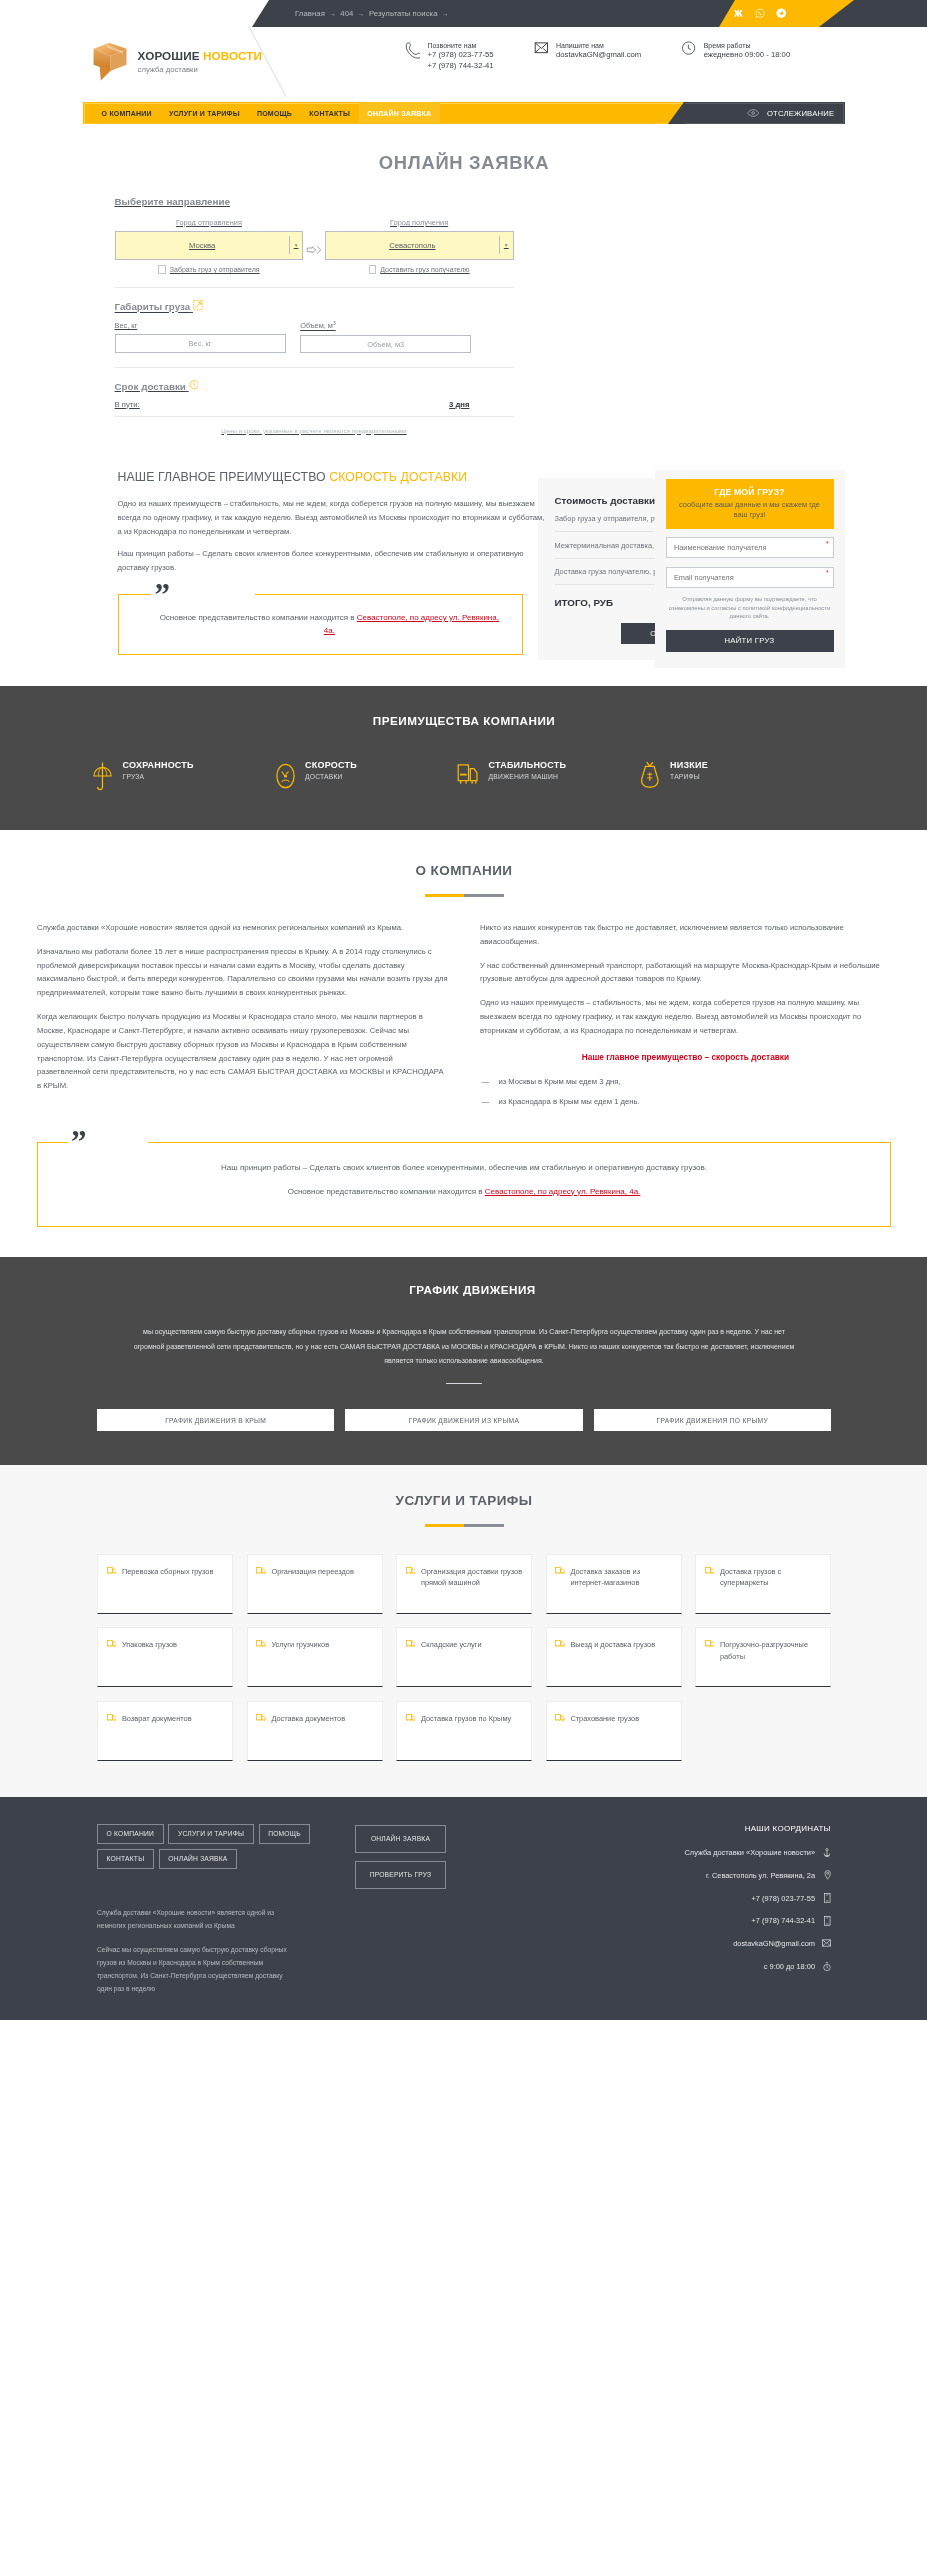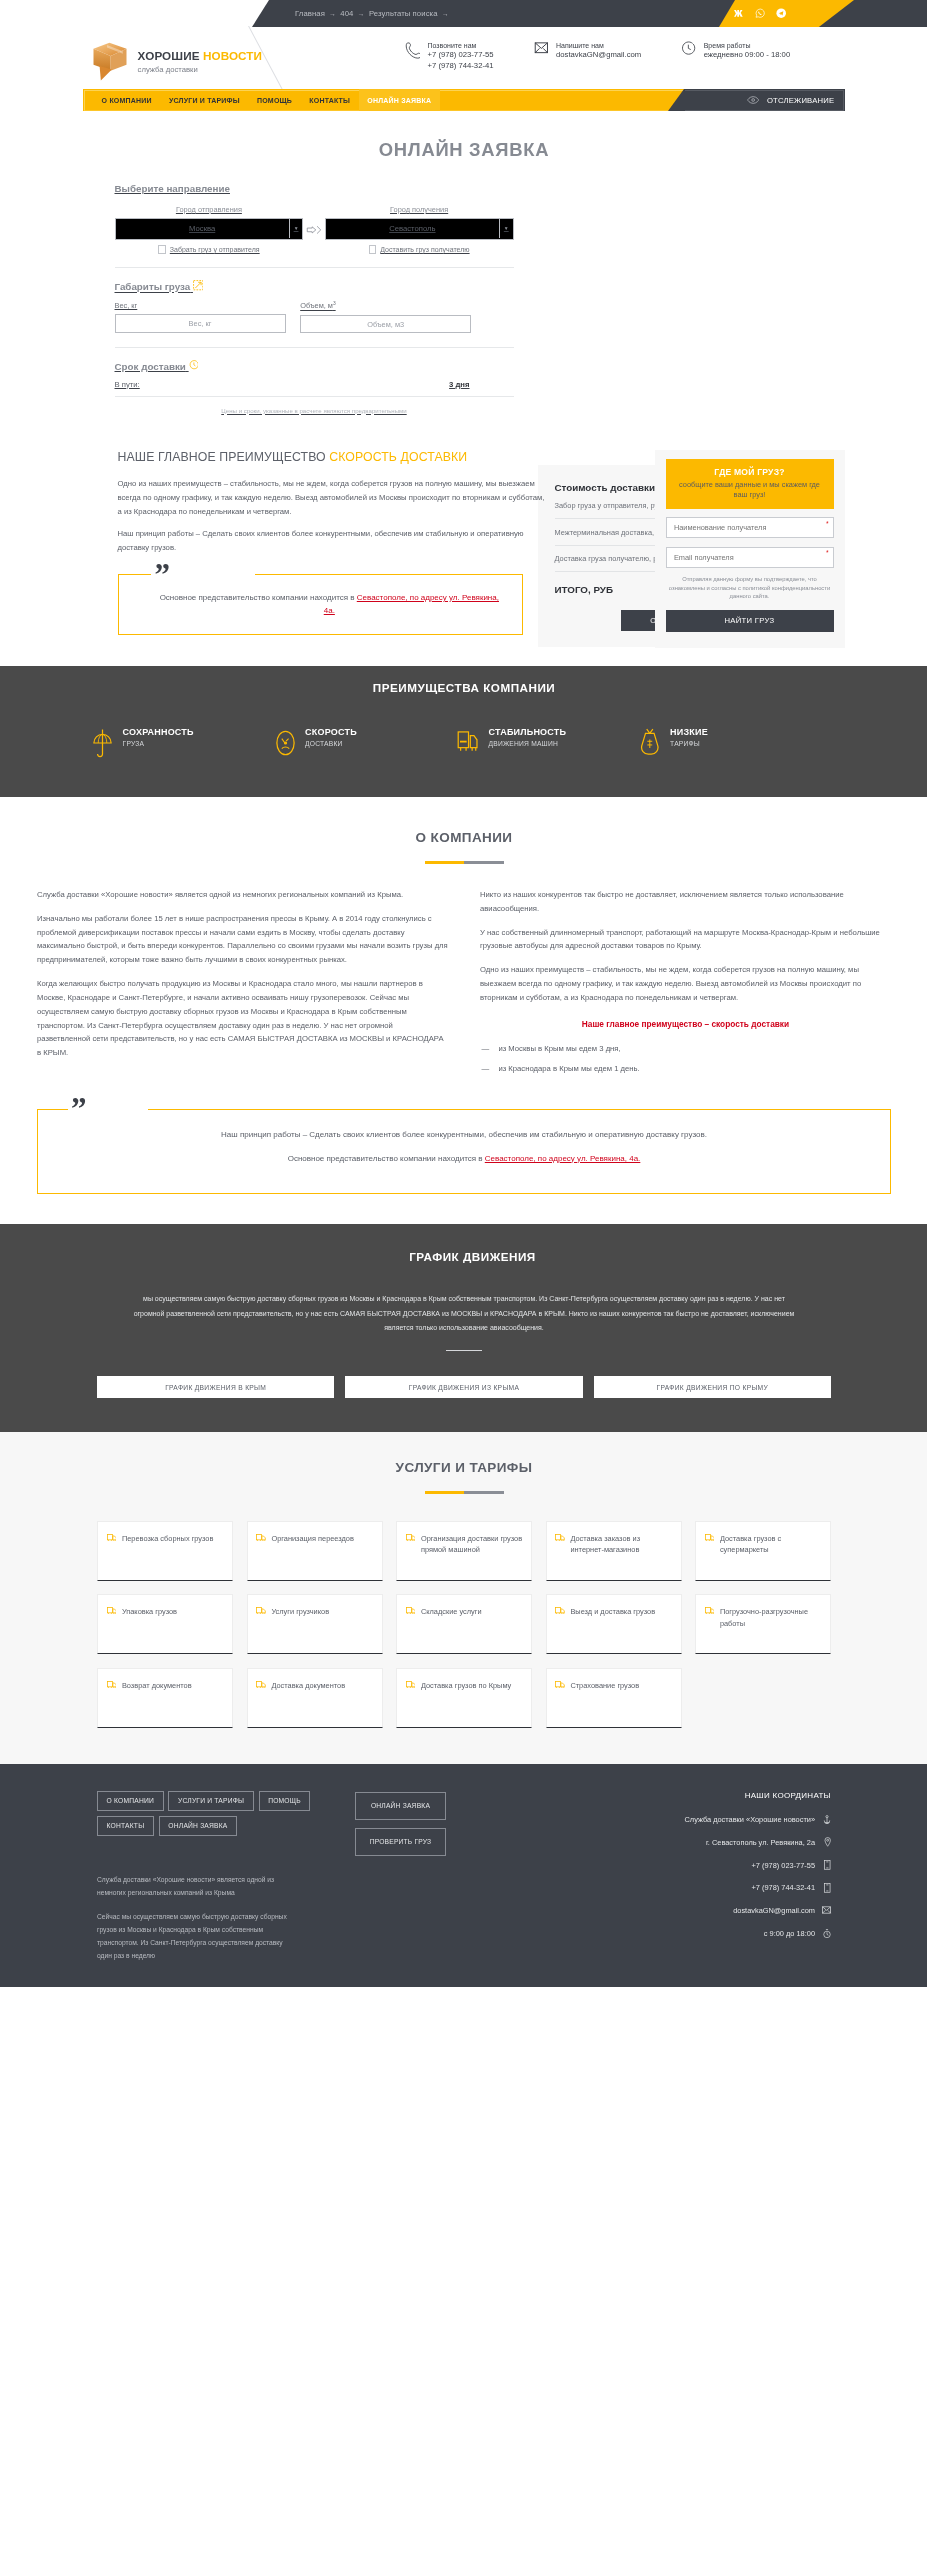--- a/index.html
+++ b/index.html
@@ -43,21 +43,21 @@
     position: absolute; left: 733px; top: 0; height: 27px;
     display: flex; align-items: center; gap: 8.6px; z-index: 3;
   }
   .socials .s-ico {
     width: 12.3px; height: 12.3px; display: flex; align-items: center; justify-content: center;
     color: #ffffff; font-size: 8.6px; font-weight: bold; cursor: pointer;
   }
   .socials .s-ico svg { display: block; }
 
   
-  .header { position: relative; height: 62px; background: #fff; }
+  .header { position: relative; height: 75px; background: #fff; }
   .header-diag {
     position: absolute; left: 248px; top: -1.2px; width: 129px; height: 71px;
     overflow: hidden; pointer-events: none;
   }
   .header-diag:after {
     content: ""; position: absolute; left: 0; top: 0;
     width: 0.6px; height: 141px; background: #dcdee2;
     transform: rotate(-28deg); transform-origin: top left;
   }
   .logo-block {
@@ -131,21 +131,21 @@
   
   .order-area { margin-top: 22px; text-decoration: underline; }
   .form-col { width: 430px; padding-left: 31px; }
   .sect-label { font-size: 9.8px; font-weight: bold; color: #868a92; }
   .sect-label .ico { color: #fcb900; font-weight: normal; }
 
   .dir-row { display: flex; align-items: flex-end; gap: 0; margin-top: 11px; }
   .dir-field { width: 344px; }
   .dir-cap { text-align: center; font-size: 7.4px; color: #8a8e96; margin-bottom: 3.7px; }
   .selectbox {
-    height: 22px; border: 0.6px solid #b9bcc2; background: #000000;
+    height: 29px; border: 0.6px solid #b9bcc2; background: #fef9c3;
     display: flex; align-items: center; position: relative; cursor: pointer;
   }
   .selectbox .sel-val {
     flex: 1; text-align: center; font-size: 7.7px; color: #5c6069;
   }
   .selectbox .sel-arrow {
     width: 13.5px; height: 18.4px; border-left: 0.6px solid #b9bcc2;
     display: flex; align-items: center; justify-content: center;
     font-size: 4.9px; color: #8a8e96;
   }
@@ -248,21 +248,21 @@
   .cw-field .req { position: absolute; right: 4.9px; top: 2.5px; color: #e02020; font-size: 6.7px; }
   .cw-note { font-size: 5.8px; color: #8a8e96; line-height: 1.5; text-align: center; margin-top: 7.4px; }
   .cw-btn {
     display: block; width: 100%; height: 22px; margin-top: 8.6px;
     background: #3d4149; color: #fff; border: none; cursor: pointer;
     font-size: 7.7px; letter-spacing: 0.3px;
     font-family: "Liberation Sans", sans-serif;
   }
 
   
-  .benefits { background: #4a4a4a; padding: 15px 0 36px; }
+  .benefits { background: #4a4a4a; padding: 28px 0 36px; }
   .benefits-h {
     text-align: center; color: #fff; font-size: 11.7px; font-weight: bold; letter-spacing: 0.5px;
   }
   .benefits-row {
     display: flex; justify-content: flex-start; gap: 29.5px;
     margin-top: 33px; padding-left: 92px;
   }
   .benefit { display: flex; align-items: flex-start; gap: 8.6px; width: 153px; }
   .benefit .b-ico { color: #fcb900; flex: 0 0 22px; }
   .benefit .b-t1 { font-size: 9px; font-weight: bold; color: #fff; letter-spacing: 0.2px; }

